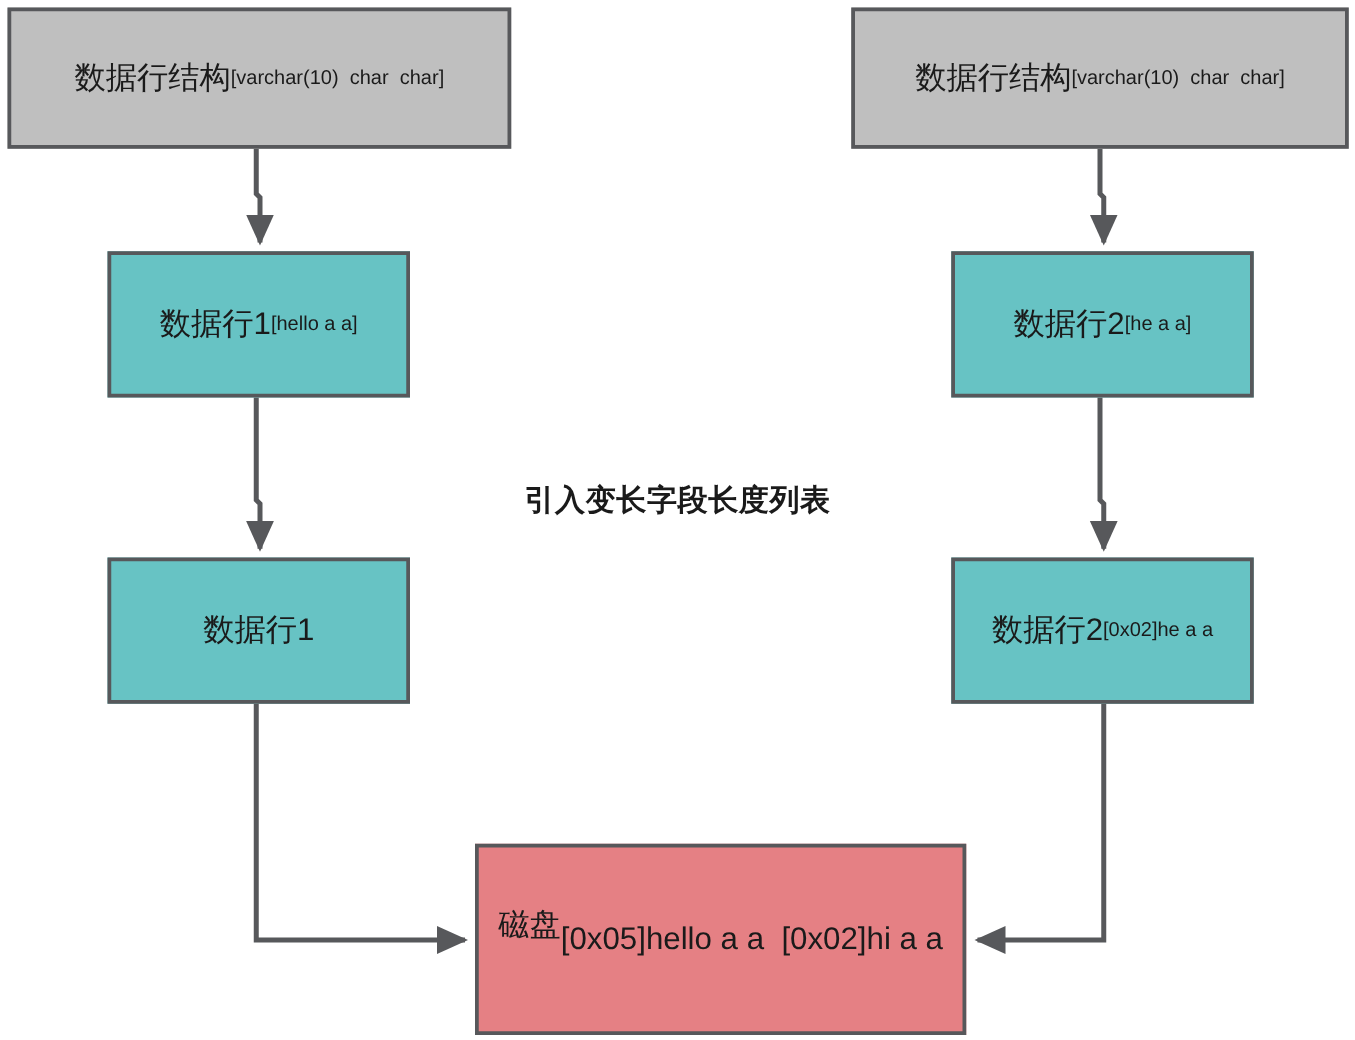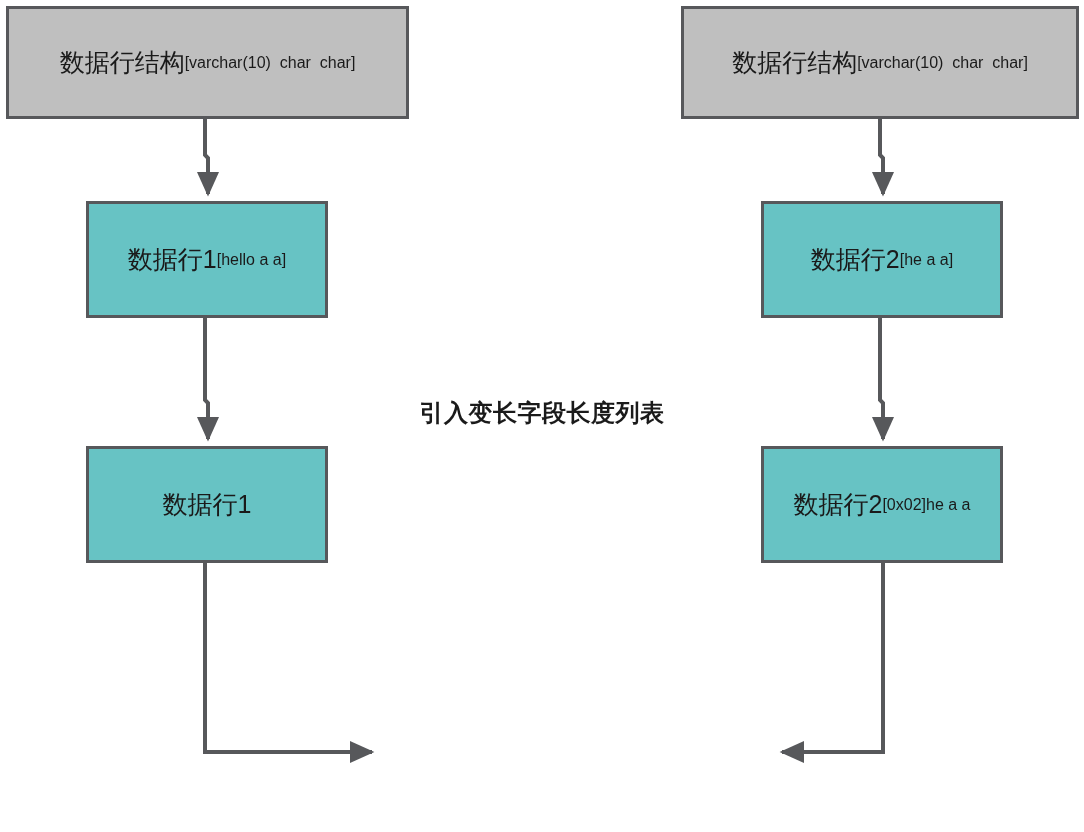--- a/index.html
+++ b/index.html
@@ -56,21 +56,21 @@
 
   
   #node-disk { left: 380px; top: 675px; width: 393px; height: 153px; }
   #node-disk .line1 { margin-bottom: 22px; }
   #node-disk .line2 { font-size: 25px; }
 
   
   #center-title {
     position: absolute;
     left: 0;
-    top: 397px;
+    top: 384px;
     width: 1084px;
     text-align: center;
     font-size: 24px;
     font-weight: bold;
     color: #1a1a1a;
     letter-spacing: 0.5px;
     z-index: 3;
   }
 
   
@@ -130,16 +130,20 @@
 
   <div class="node teal" id="node-row1-b">
     <div class="line1">数据行1</div>
   </div>
 
   <div class="node teal" id="node-row2-b">
     <div class="line1">数据行2</div>
     <div class="line2">[0x02]he a a</div>
   </div>
 
+  <div class="node red" id="node-disk">
+    <div class="line1">磁盘</div>
+    <div class="line2">[0x05]hello a a  [0x02]hi a a</div>
+  </div>
 
   <div id="center-title">引入变长字段长度列表</div>
 
 </div>
 
 </body></html>

